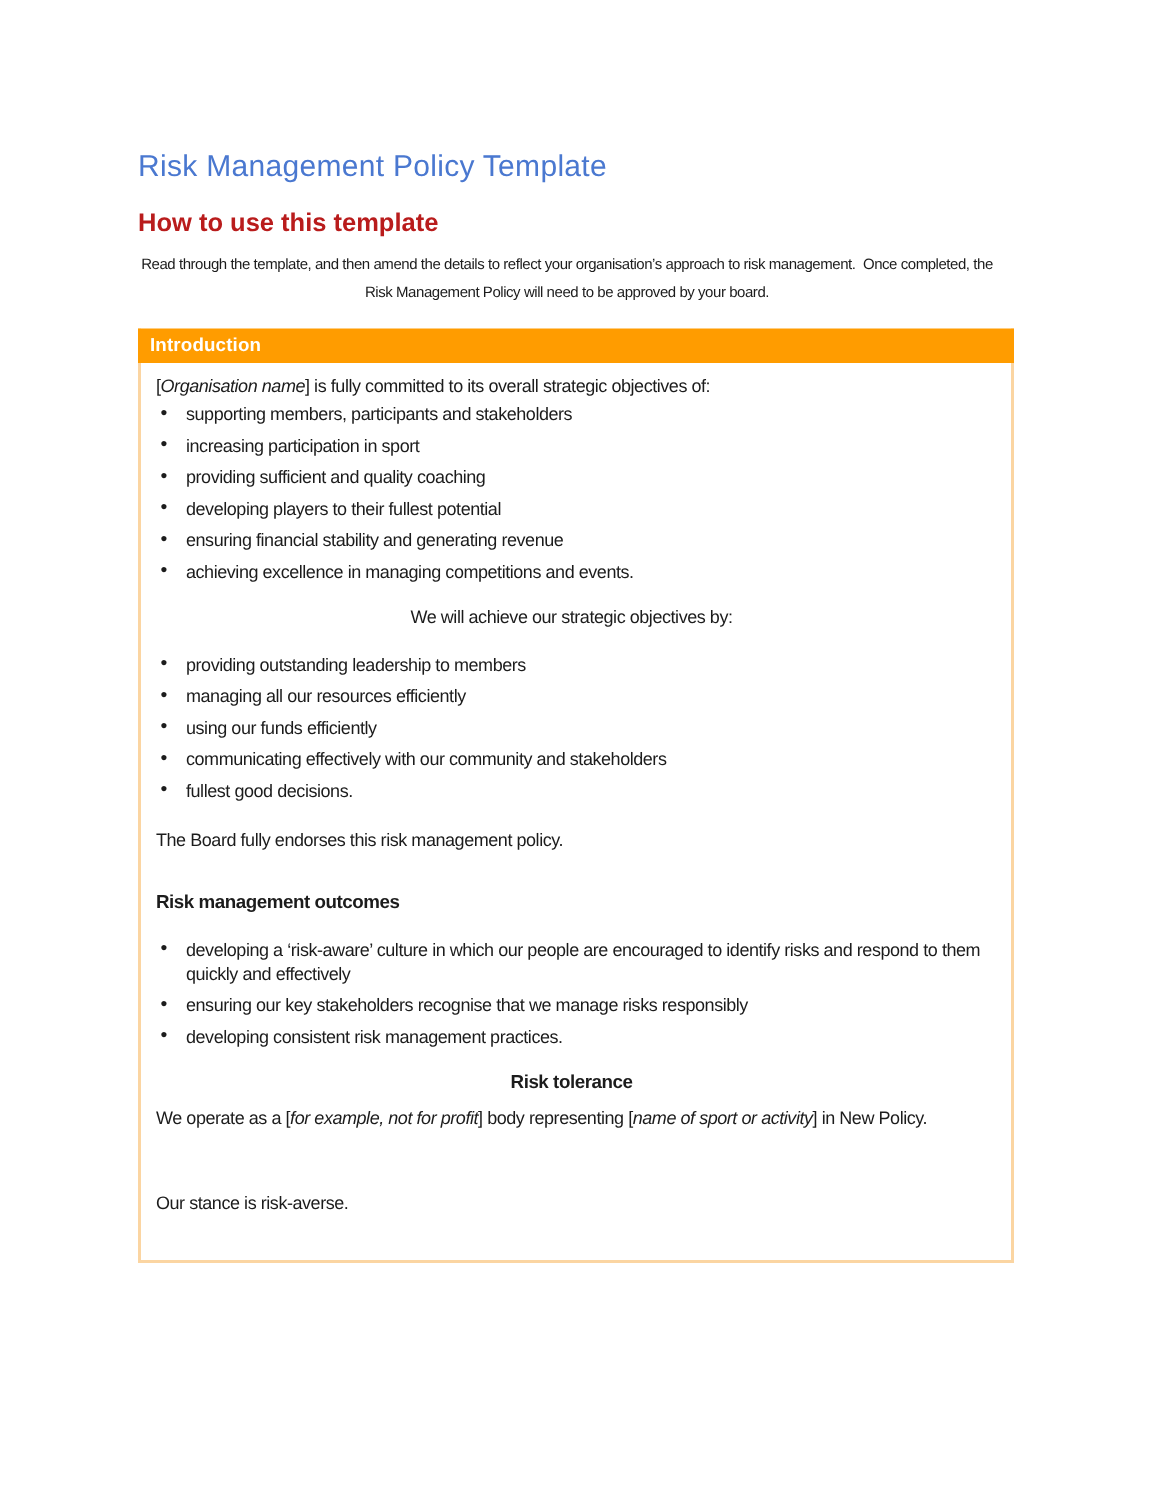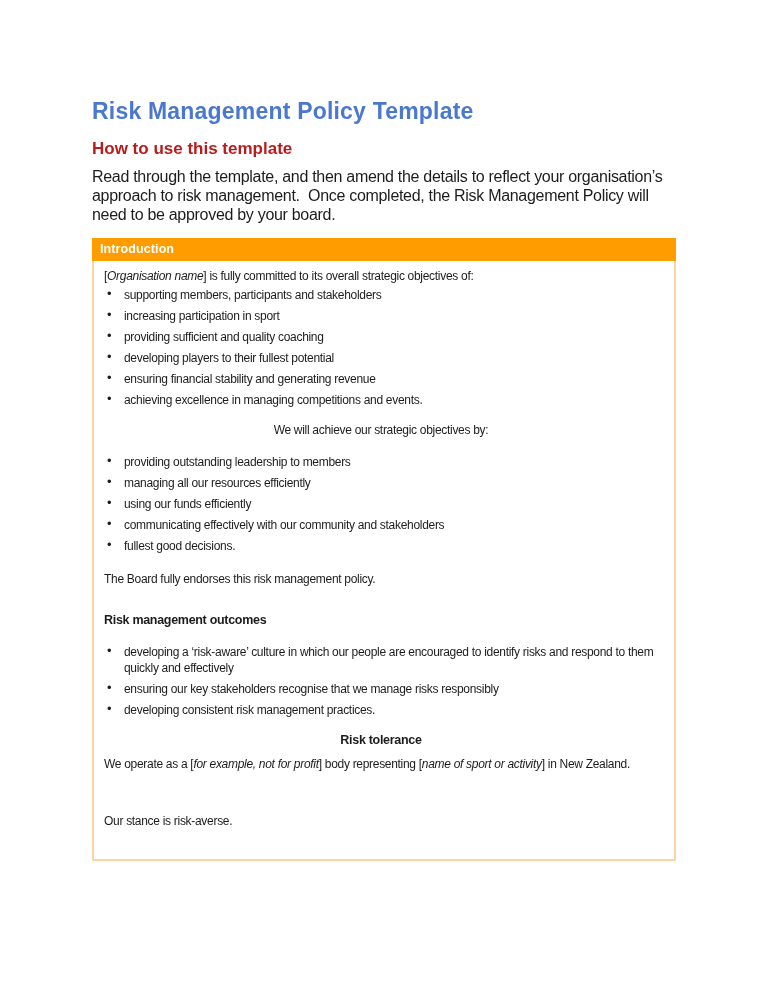--- a/index.html
+++ b/index.html
@@ -20,40 +20,41 @@
     overflow:hidden;
   }
   .content{
     position:absolute;
     left:92px;
     top:0;
     width:584px;
     padding-top:97px;
   }
   h1.doc-title{
-    font-size:23px;
-    font-weight:700;
+    font-size:20px;
+    font-weight:400;
     color:var(--title-blue);
     line-height:28px;
     letter-spacing:0.2px;
   }
   h2.howto-heading{
     margin-top:14px;
     font-size:17px;
     font-weight:700;
     color:#b91c1c;
     line-height:20px;
   }
   p.howto-paragraph{
     margin-top:8px;
     width:572px;
-    font-size:16px;
+    font-size:10px;
     letter-spacing:-0.3px;
     line-height:19px;
     white-space:pre-wrap;
+    text-align:center;
   }
   .policy-box{
     margin-top:14px;
     width:584px;
     border:2px solid var(--box-border);
     border-top:none;
   }
   .box-header{
     margin:-0px -2px 0 -2px;
     background:var(--header-orange);
@@ -150,21 +151,21 @@
 
 
         <ul class="bullets">
             <li>developing a ‘risk-aware’ culture in which our people are encouraged to identify risks and respond to them quickly and effectively</li>
             <li>ensuring our key stakeholders recognise that we manage risks responsibly</li>
             <li>developing consistent risk management practices.</li>
           </ul>
 
         <h3 class="sub gap-md">Risk tolerance</h3>
 
-        <p class="gap-xs wide-lines"><span>We operate as a [</span><i>for example, not for profit</i><span>] body representing [</span><i>name of sport or activity</i><span>] in New Zealand.</span></p>
+        <p class="gap-xs wide-lines"><span>We operate as a [</span><i>for example, not for profit</i><span>] body representing [</span><i>name of sport or activity</i><span>] in New Policy.</span></p>
 
         <p class="gap-xxl">Our stance is risk-averse.</p>
 
       </div>
     </section>
 
   </div>
 </div>
 
 </body></html>

